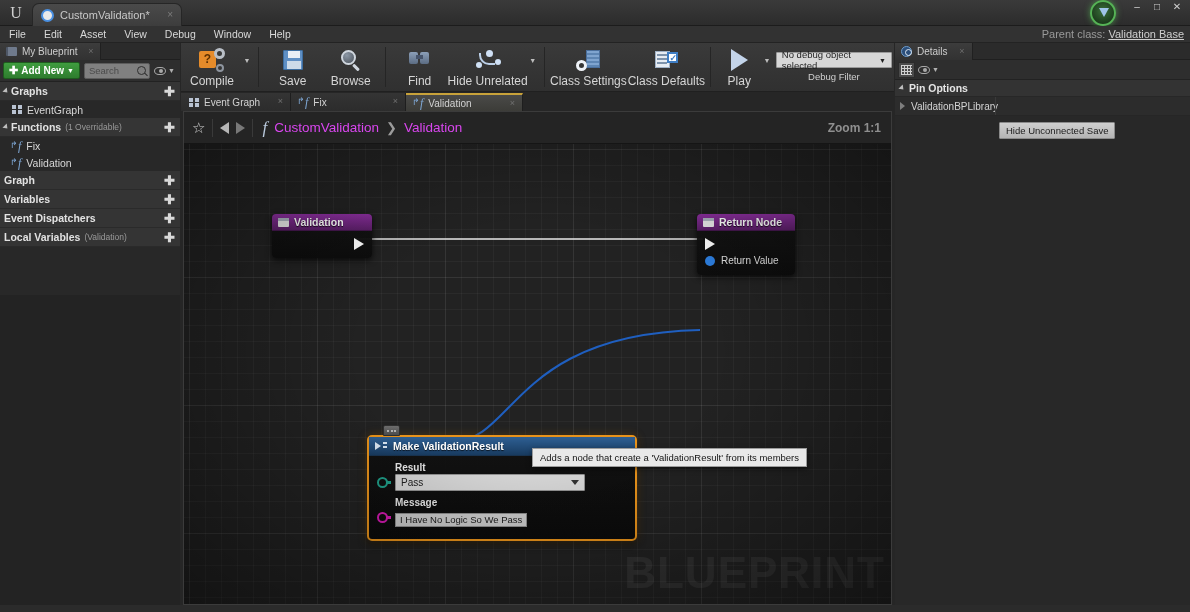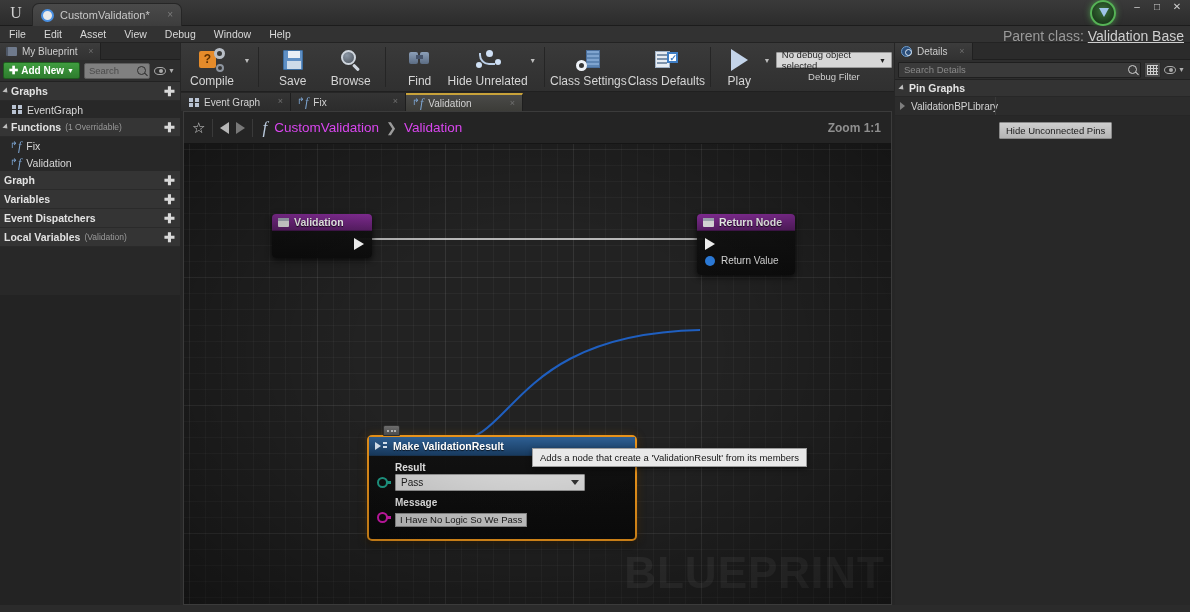--- a/index.html
+++ b/index.html
@@ -71,21 +71,21 @@
     position: absolute; left: 0; top: 26px; width: 1190px; height: 17px;
     background: #323232; display: flex; align-items: center;
     border-bottom: 1px solid #232323;
   }
   .menu-item {
     font-size: 10.5px; color: #d8d8d8; padding: 0 9px; line-height: 17px;
     cursor: default;
   }
   .parent-class {
     position: absolute; right: 6px; top: 28px;
-    font-size: 14px; color: #9a9a9a; text-align: right;
+    font-size: 11px; color: #9a9a9a; text-align: right;
   }
   .parent-class .pc-link {
     color: #cfcfcf; text-decoration: underline;
   }
 
   
   .left-panel {
     position: absolute; left: 0; top: 43px; width: 180px; height: 569px;
     background: #282828;
   }
@@ -943,41 +943,37 @@
   <div class="right-panel">
     <div class="dtabbar">
       <div class="dtab">
         <span class="magnify-badge"></span>
         <span class="dt-label">Details</span>
         <span class="dt-x">×</span>
       </div>
     </div>
 
     <div class="dsearch-row">
-      <div class="dsearch">
-        <input placeholder="Search Details" style="">
-        <span class="srch-glass"></span>
-      </div>
       <div class="dgrid-btn">
           <span class="gg"></span>
         </div>
       <div class="eye-btn">
         <span class="eye"></span>
         <span class="eye-caret">▼</span>
       </div>
     </div>
 
     <div class="dsec-header">
       <span class="tri"></span>
-      <span class="ds-label">Pin Graphs</span>
+      <span class="ds-label">Pin Options</span>
     </div>
 
     <div class="dprop-row">
       <span class="tri-outline"></span>
       <span class="dp-label">ValidationBPLibrary</span>
       <span class="dcol-divider"></span>
     </div>
 
-    <div class="hide-pins-btn">Hide Unconnected Pins</div>
+    <div class="hide-pins-btn">Hide Unconnected Save</div>
   </div>
 
   <div class="bottom-strip"></div>
 </div>
 
 </body></html>

